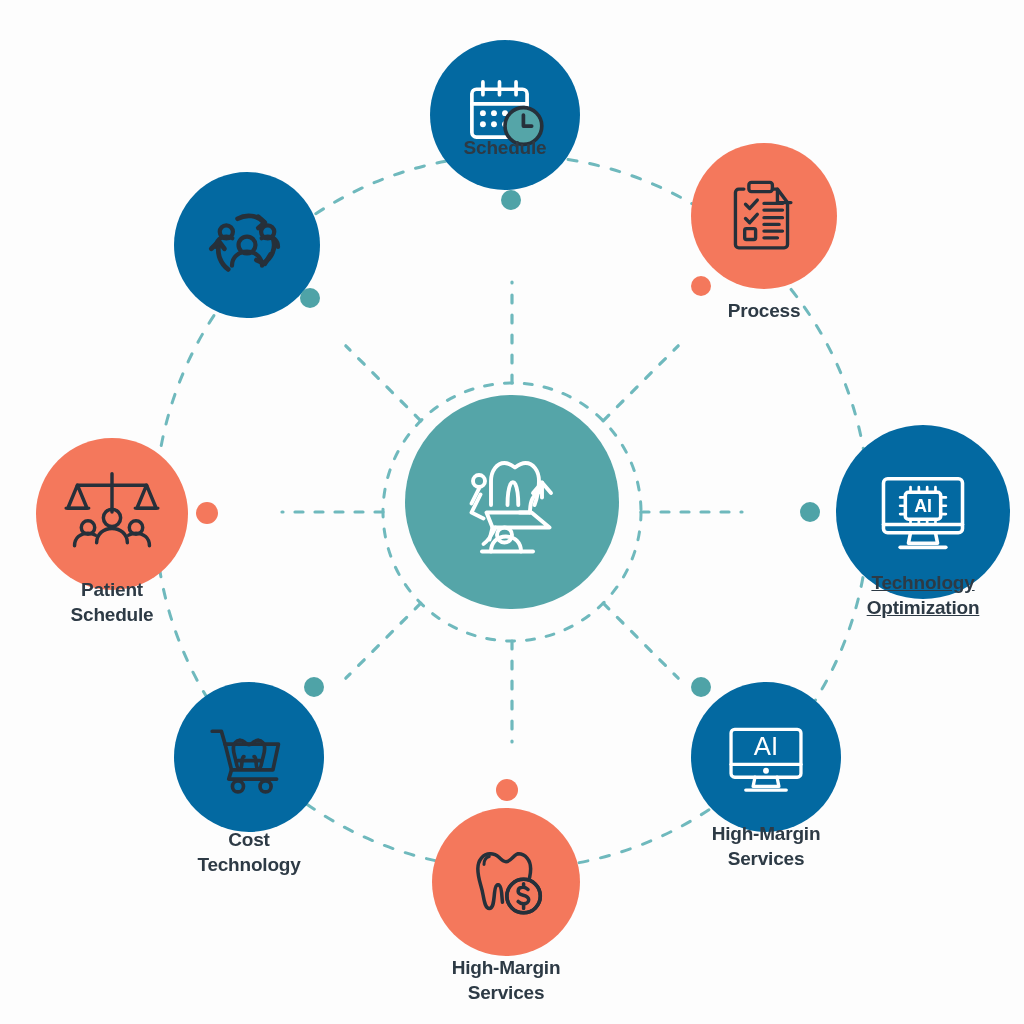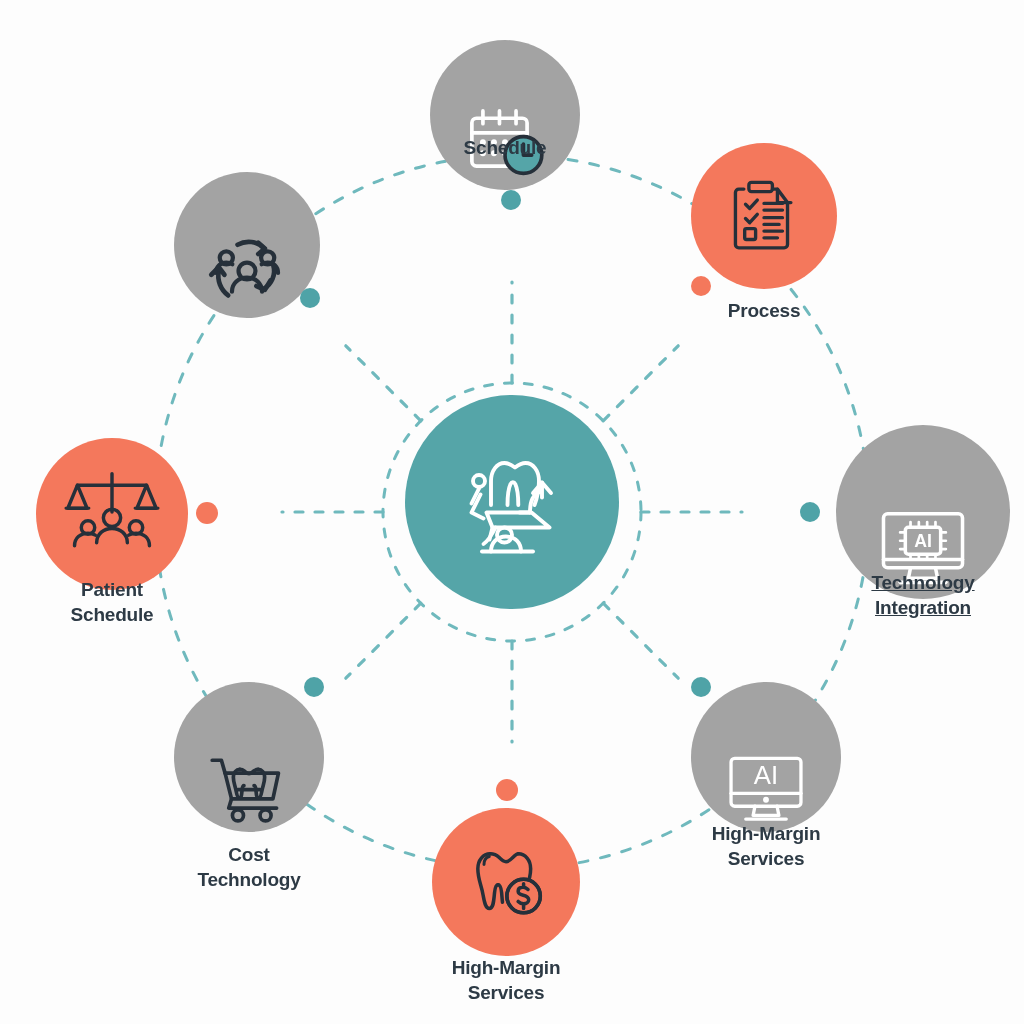--- a/index.html
+++ b/index.html
@@ -10,21 +10,21 @@
     overflow:hidden;
   }
   #stage{position:relative;width:1024px;height:1024px;}
   #rings{position:absolute;left:0;top:0;width:1024px;height:1024px;}
 
   .node{
     position:absolute;
     border-radius:50%;
     display:flex;align-items:center;justify-content:center;
   }
-  .node.teal{background:#a3a3a3;align-items:flex-end;}
+  .node.teal{background:#0369a1;}
   .node.orange{background:#f4785c;}
 
   .hub{
     position:absolute;
     width:214px;height:214px;border-radius:50%;
     background:#55a5a8;
     left:405px;top:395px;
     display:flex;align-items:center;justify-content:center;
   }
 
@@ -155,21 +155,21 @@
           <path d="M38 57v5M46 57v5M54 57v5M62 57v5"></path>
           <path d="M33 36h-5M33 44h-5M33 52h-5"></path>
           <path d="M67 36h5M67 44h5M67 52h5"></path>
         </g>
         <text x="50" y="50" text-anchor="middle" font-family="'Liberation Sans',sans-serif" font-size="17" font-weight="bold" fill="#ffffff" stroke="none">AI</text>
       </svg>
     </span>
   </div>
   <div class="label" style="left:823px;top:570px;width:200px;text-decoration:underline;">
     <div>Technology</div>
-    <div>Integration</div>
+    <div>Optimization</div>
   </div>
   <div class="dot teal" style="left:800px;top:502px;width:20px;height:20px;"></div>
 
   <div class="node teal" style="left:691px;top:682px;width:150px;height:150px;">
     <span>
       <svg class="ico" width="92" height="92" viewBox="0 0 100 100" fill="none" stroke="#ffffff" stroke-width="3.6" stroke-linecap="round" stroke-linejoin="round">
         <rect x="12" y="20" width="76" height="52" rx="4"></rect>
         <path d="M12 58h76"></path>
         <circle cx="50" cy="65" r="3.2" fill="#ffffff" stroke="none"></circle>
         <path d="M38 72l-2 10h28l-2-10"></path>
@@ -213,21 +213,21 @@
         <path d="M31 64l-3 10h52"></path>
         <circle cx="38" cy="82" r="6"></circle>
         <circle cx="68" cy="82" r="6"></circle>
         <path d="M40 32c-4 0-7 3.4-7 8.5 0 6 2 9 3 15 .8 4.5 1.5 7.5 3.5 7.5 2.5 0 2.5-4.5 3-9 .3-3 1-4.5 2-4.5"></path>
         <path d="M60 32c4 0 7 3.4 7 8.5 0 6-2 9-3 15-.8 4.5-1.5 7.5-3.5 7.5-2.5 0-2.5-4.5-3-9-.3-3-1-4.5-2-4.5"></path>
         <path d="M40 32c2.5 0 4 1 5.2 2 1.5 1.5 2.6 2.5 4.8 2.5s3.3-1 4.8-2.5c1.2-1 2.7-2 5.2-2"></path>
         <path d="M38 54h24"></path>
       </svg>
     </span>
   </div>
-  <div class="label" style="left:149px;top:827px;width:200px;margin-top:15px;">
+  <div class="label" style="left:149px;top:827px;width:200px;">
     <div>Cost</div>
     <div>Technology</div>
   </div>
   <div class="dot teal" style="left:304px;top:677px;width:20px;height:20px;"></div>
 
   <div class="node orange" style="left:36px;top:438px;width:152px;height:152px;">
     <span>
       <svg class="ico" width="96" height="96" viewBox="0 0 100 100" fill="none" stroke="#26303a" stroke-width="3.6" stroke-linecap="round" stroke-linejoin="round">
         <path d="M50 8v40"></path>
         <path d="M14 20h72"></path>

